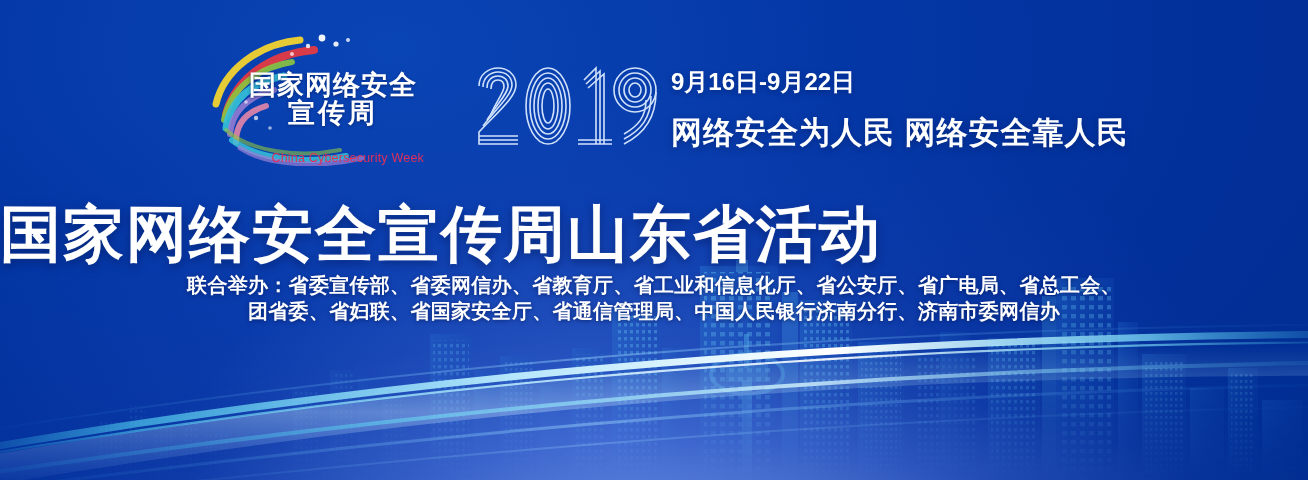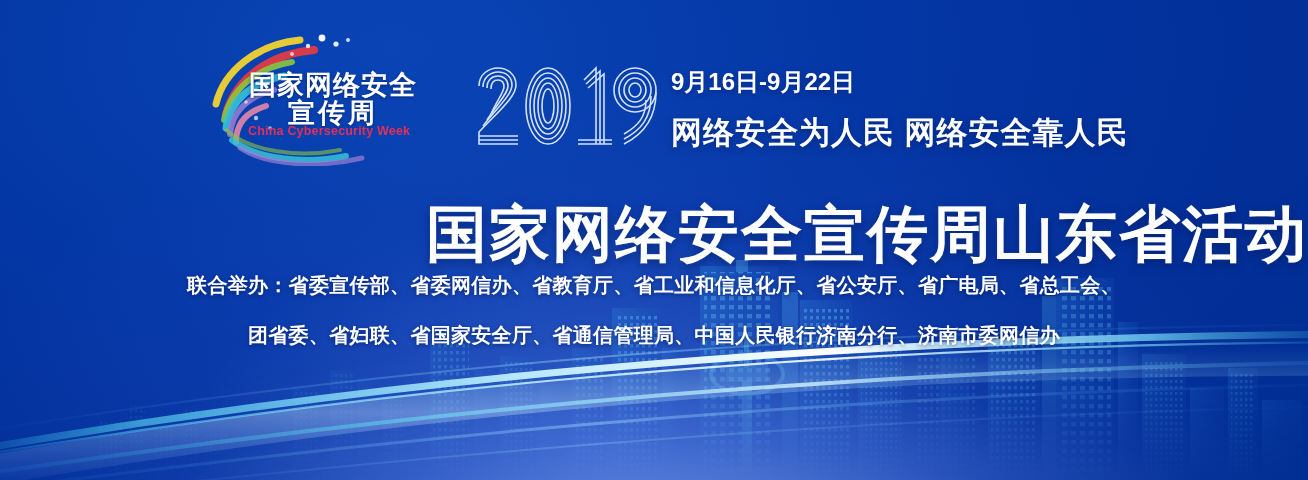--- a/index.html
+++ b/index.html
@@ -36,23 +36,23 @@
   .logo svg{position:absolute;left:0;top:0;width:232px;height:134px;}
   .logo-cn{
     position:absolute;left:48px;top:40px;width:178px;
     color:#fff;font-weight:bold;line-height:1.02;
     text-align:center;letter-spacing:1px;
     text-shadow:0 1px 3px rgba(0,20,80,.6);
   }
   .logo-cn .l1{font-size:27px;display:block;}
   .logo-cn .l2{font-size:27px;display:block;letter-spacing:3px;}
   .logo-en{
-    position:absolute;left:52px;top:92px;width:176px;
-    color:#e0305a;font-size:12.5px;font-weight:bold;
-    text-align:left;letter-spacing:.2px;white-space:nowrap;
+    position:absolute;left:52px;top:119px;width:176px;
+    color:#e0305a;font-size:12.5px;font-weight:normal;
+    text-align:right;letter-spacing:.2px;white-space:nowrap;
   }
 
   
   .year{position:absolute;left:472px;top:62px;width:190px;height:98px;}
   .year svg{display:block;width:190px;height:98px;}
 
   
   .dates{
     position:absolute;left:671px;top:66px;
     color:#ffffff;font-size:24px;font-weight:bold;
@@ -62,35 +62,35 @@
   .slogan{
     position:absolute;left:671px;top:112px;
     color:#ffffff;font-size:31px;font-weight:bold;
     letter-spacing:1px;white-space:nowrap;
     text-shadow:0 2px 6px rgba(0,25,90,.5);
   }
 
   
   .title{
     position:absolute;left:0;top:194px;width:1308px;
-    text-align:right;
+    text-align:left;
     color:#ffffff;font-size:61px;font-weight:bold;
     letter-spacing:2px;white-space:nowrap;
     text-shadow:0 3px 10px rgba(0,20,80,.55), 0 0 1px rgba(255,255,255,.4);
   }
 
   
   .org{
     position:absolute;left:0;width:1308px;text-align:center;
     color:#ffffff;font-size:20px;font-weight:bold;
     letter-spacing:.3px;white-space:nowrap;
     text-shadow:0 1px 4px rgba(0,20,80,.65);
   }
   .org.l1{top:272px;}
-  .org.l2{top:298px;margin-top:24px;}
+  .org.l2{top:298px;}
 </style>
 </head>
 <body>
 
 <div id="banner">
 
   <div class="city">
     <svg viewBox="0 0 1308 220" preserveAspectRatio="none" xmlns="http://www.w3.org/2000/svg">
       <defs>
         <pattern id="win" width="6" height="7" patternUnits="userSpaceOnUse">

